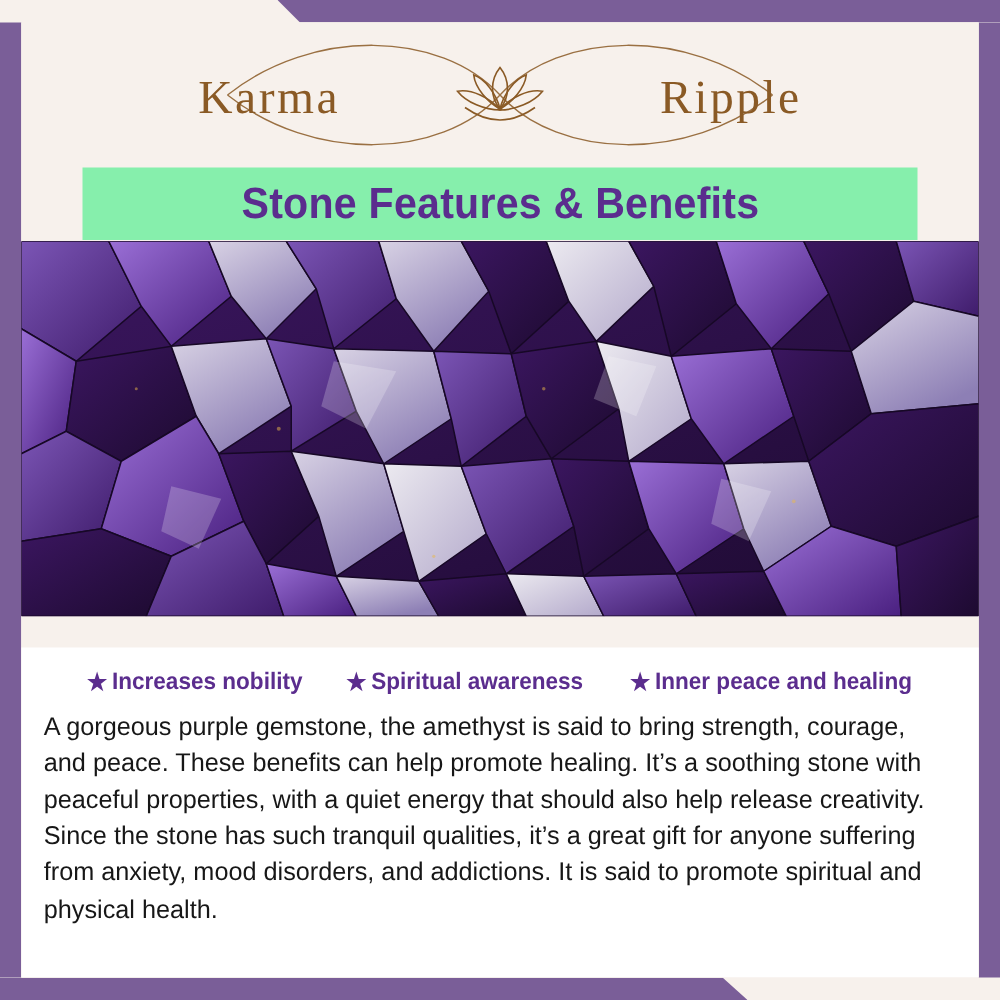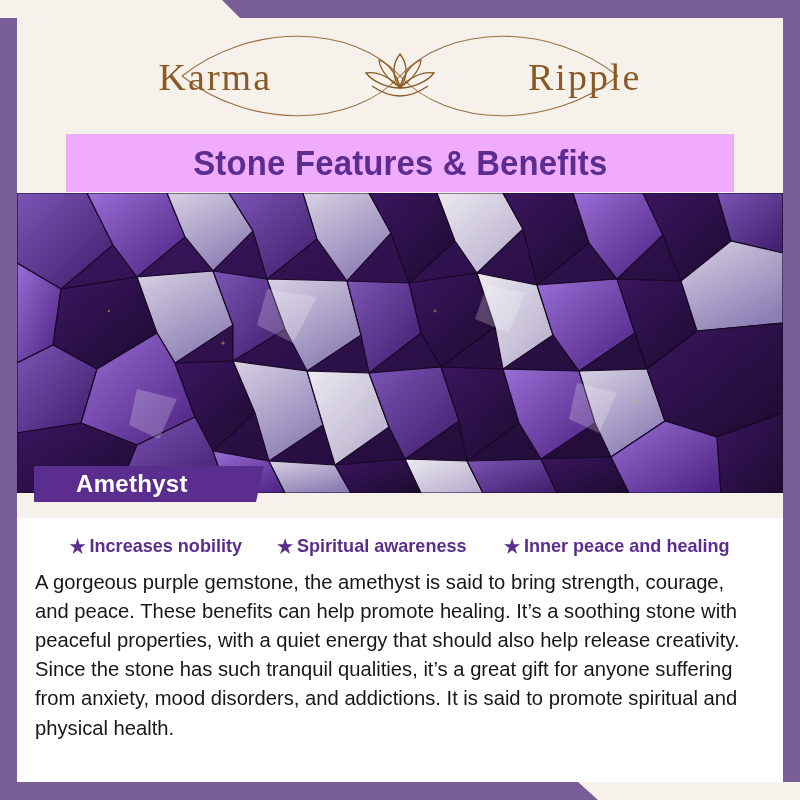--- a/index.html
+++ b/index.html
@@ -44,21 +44,21 @@
   .logo-text{
     font-family:"Liberation Serif", serif;
     font-size:38px;
     letter-spacing:2px;
     fill:#8a5a25;
   }
 
   
   .title-band{
     position:absolute;left:49px;right:49px;top:116px;height:58px;
-    background:#f0abfc;
+    background:#86efac;
     display:flex;align-items:center;justify-content:center;
   }
   .title-text{
     font-family:"Liberation Sans Narrow","Liberation Sans", sans-serif;
     font-weight:bold;
     font-size:35px;
     color:#5b2d8e;
     letter-spacing:.2px;
     transform:scaleX(.94);
     white-space:nowrap;
@@ -238,23 +238,20 @@
         <g fill="#e9b84a" opacity=".5">
           <circle cx="206" cy="150" r="1.6"></circle>
             <circle cx="418" cy="118" r="1.4"></circle>
           <circle cx="618" cy="208" r="1.5"></circle>
             <circle cx="330" cy="252" r="1.3"></circle>
           <circle cx="92" cy="118" r="1.2"></circle>
         </g>
       </svg>
     </div>
 
-    <div class="stone-label">
-      <span>Amethyst</span>
-    </div>
 
     <div class="card">
       <div class="benefits">
         <div class="benefit">
           <span class="star">★</span>
           <span>Increases nobility</span>
         </div>
         <div class="benefit">
           <span class="star">★</span>
           <span>Spiritual awareness</span>

